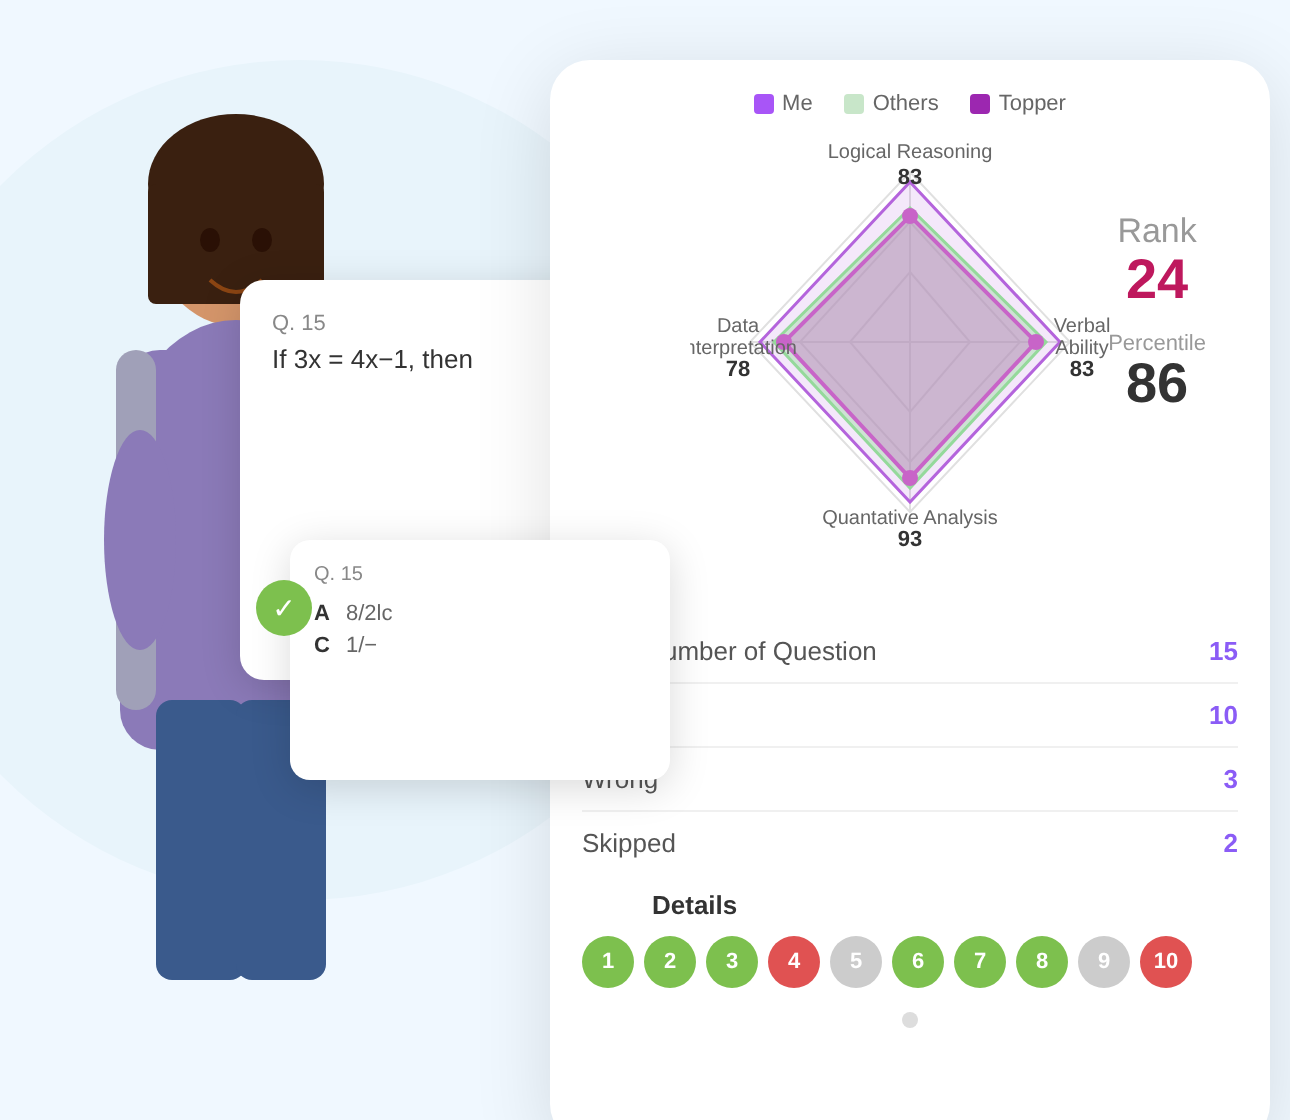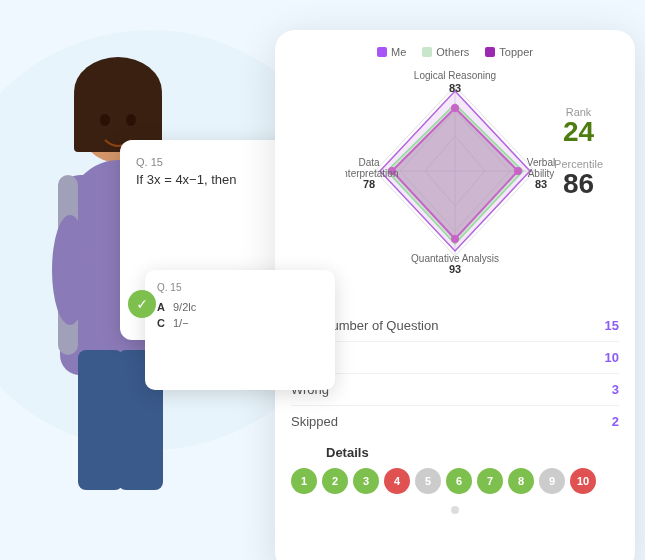--- a/index.html
+++ b/index.html
@@ -109,28 +109,28 @@
     }
 
     .rank-section {
       position: absolute;
       right: 16px;
       top: 40px;
       text-align: center;
     }
 
     .rank-label {
-      font-size: 11px;
+      font-size: 17px;
       color: #999;
     }
 
     .rank-value {
       font-size: 28px;
       font-weight: bold;
-      color: #4d7c0f;
+      color: #be185d;
       line-height: 1;
     }
 
     .percentile-label {
       font-size: 11px;
       color: #999;
       margin-top: 12px;
     }
 
     .percentile-value {
@@ -306,21 +306,21 @@
 
 <div class="question-card-bg">
   <div class="q-label">Q. 15</div>
   <div class="q-text">If 3x = 4x−1, then</div>
 </div>
 
 <div class="answer-card">
   <div class="answer-label">Q. 15</div>
   <div style="margin-top:8px; display:flex; align-items:center; gap:8px;">
     <span style="font-size:11px; font-weight:bold; color:#333;">A</span>
-    <span style="font-size:11px; color:#666;">9/2lc</span>
+    <span style="font-size:11px; color:#666;">8/2lc</span>
   </div>
   <div style="margin-top:4px; display:flex; align-items:center; gap:8px;">
     <span style="font-size:11px; font-weight:bold; color:#333;">C</span>
     <span style="font-size:11px; color:#666;">1/−</span>
   </div>
 </div>
 
 <div class="check-icon">✓</div>
 
 <div class="main-panel">

